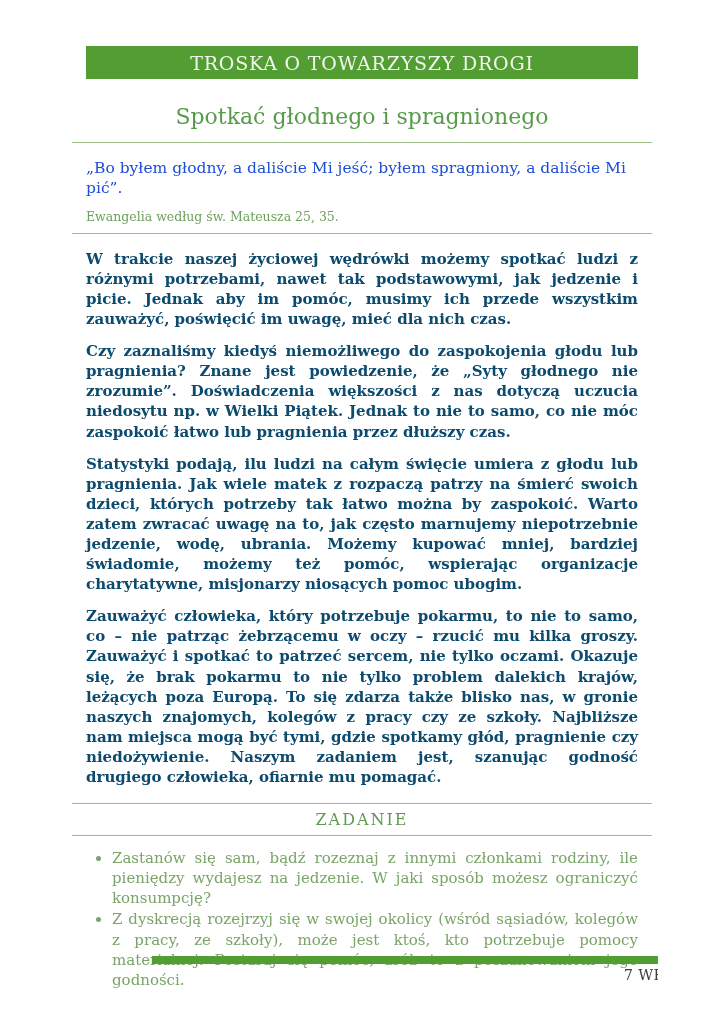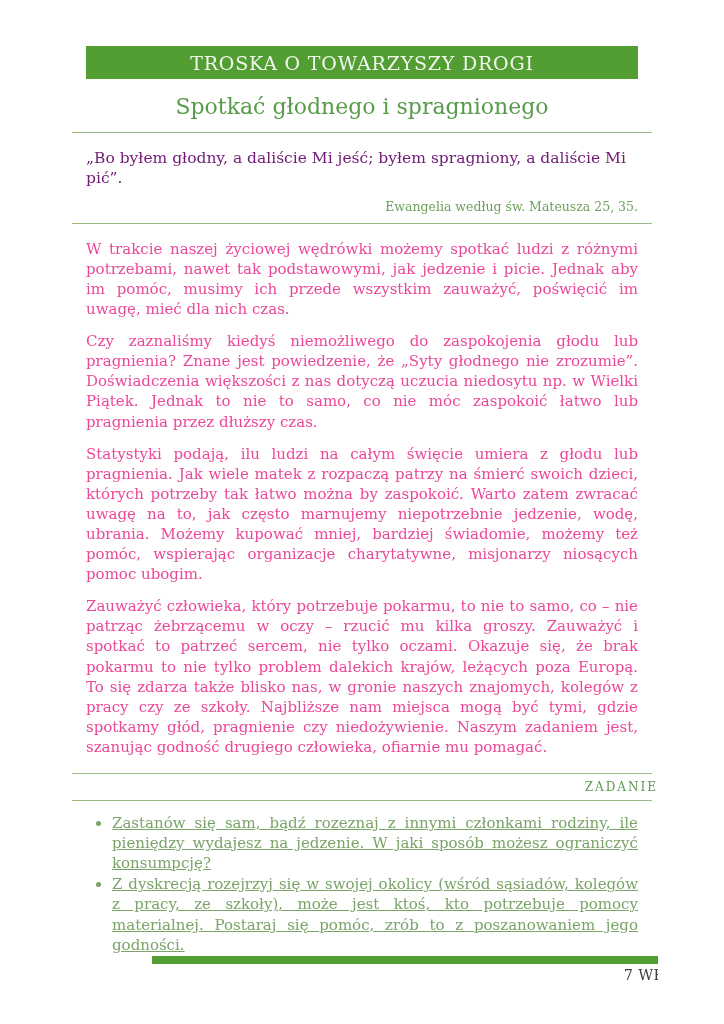--- a/index.html
+++ b/index.html
@@ -18,73 +18,74 @@
     margin: 46px auto 0 auto;
     background: #529e33;
     color: #f2f7ee;
     display: flex;
     align-items: center;
     justify-content: center;
     font-size: 19px;
     letter-spacing: 0.8px;
   }
   .doc-title {
-    margin-top: 14px;
+    margin-top: 24px;
     text-align: center;
     color: #579b4a;
     font-size: 22px;
     line-height: 1.25;
   }
   .rule {
     width: 580px;
     margin: 0 auto;
     border: 0;
     border-top: 1px solid #9bbd85;
     height: 0;
   }
   .rule-title { margin-top: 11px; }
   .content { width: 552px; margin: 0 auto; }
   .quote-text {
     margin-top: 15px;
-    color: #701a75;
+    color: #1d4ed8;
     font-size: 15.5px;
     line-height: 1.3;
   }
   .quote-attr {
     margin-top: 11px;
     margin-bottom: 9px;
-    text-align: right;
+    text-align: left;
     color: #6da05c;
     font-size: 12.5px;
   }
   .body-para {
     margin: 12px 0 0 0;
-    color: #ec4899;
+    color: #0c4a6e;
     font-size: 15px;
     line-height: 1.34;
     text-align: justify;
+    font-weight: bold;
   }
   .first-para { margin-top: 15px; }
   .task-rule-top { margin-top: 16px; }
   .task-heading {
     margin: 6px auto 6px auto;
-    text-align: right;
+    text-align: center;
     color: #5f9851;
-    font-size: 12px;
+    font-size: 16px;
     letter-spacing: 2px;
   }
   .task-list {
     margin: 12px 0 0 0;
     padding: 0 0 0 26px;
     color: #7aa468;
     font-size: 15px;
     line-height: 1.34;
     text-align: justify;
   }
-  .task-list li { margin-bottom: 1px; text-decoration: underline; }
+  .task-list li { margin-bottom: 1px; }
   .task-list li::marker { color: #7aa468; }
   .footer {
     position: absolute;
     left: 0;
     top: 956px;
     width: 724px;
   }
   .footer-bar {
     width: 552px;
     height: 8px;

